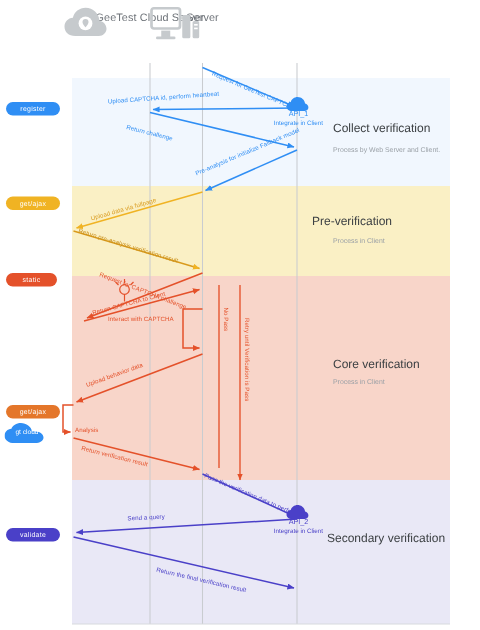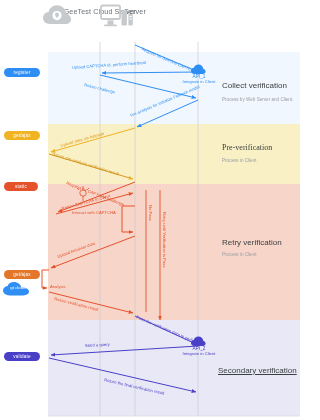--- a/index.html
+++ b/index.html
@@ -147,27 +147,27 @@
     <span class="s">Integrate in Client</span>
   </div>
   <div class="api-lbl" style="left:178px;top:346px;width:42px;color:#4a40c8;">
     <span class="n">API_2</span>
     <span class="s">Integrate in Client</span>
   </div>
 
   <div class="phase-title" style="left:222px;top:81px;">Collect verification</div>
   <div class="phase-sub" style="left:222px;top:97px;">Process by Web Server and Client.</div>
 
-  <div class="phase-title" style="left:222px;top:143px;font-family:Liberation Serif, serif;">Pre-verification</div>
+  <div class="phase-title" style="left:208px;top:143px;">Pre-verification</div>
   <div class="phase-sub" style="left:222px;top:158px;">Process in Client</div>
 
-  <div class="phase-title" style="left:222px;top:238px;">Retry verification</div>
+  <div class="phase-title" style="left:222px;top:238px;">Core verification</div>
   <div class="phase-sub" style="left:222px;top:252px;">Process in Client</div>
 
-  <div class="phase-title" style="left:218px;top:366px;text-decoration:underline;">Secondary verification</div>
+  <div class="phase-title" style="left:218px;top:354px;">Secondary verification</div>
 
   <div class="badge" style="left:4px;top:68px;background:#2f8ef4;width:36px;">register</div>
   <div class="badge" style="left:4px;top:131px;background:#f0b323;width:36px;">get/ajax</div>
   <div class="badge" style="left:4px;top:182px;background:#e4512a;width:34px;">static</div>
   <div class="badge" style="left:4px;top:270px;background:#e4762a;width:36px;">get/ajax</div>
 
   <div class="cloudbadge" style="left:3px;top:282px;">
     <svg width="30" height="14" viewBox="0 0 30 14" style="position:absolute;left:0;top:0;">
       <path d="M6.5,13.4 C2.9,13.4 0,11.3 0,8.6 C0,6.1 2,4.1 4.6,3.9 C5.4,1.6 7.9,0 10.9,0 C14.6,0 17.8,2.4 18.4,5.7 C18.8,5.6 19.3,5.5 19.8,5.5 C23.3,5.5 26,7.4 26,9.6 C26,11.7 23.5,13.4 20.4,13.4 Z" fill="#2f8ef4"></path>
     </svg>

